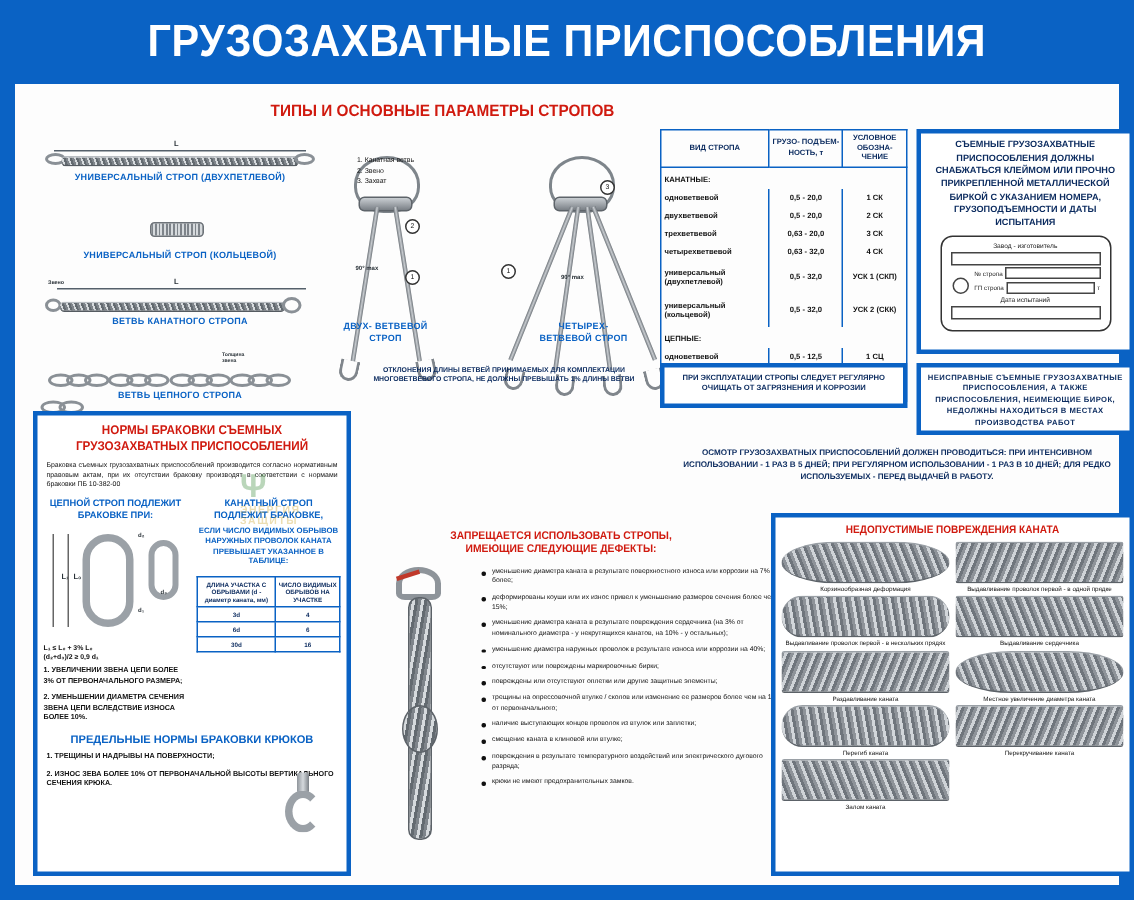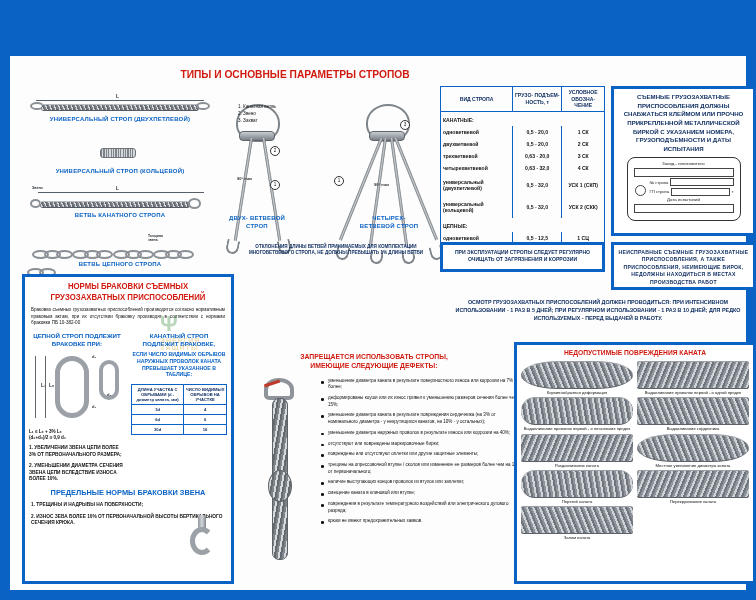--- a/index.html
+++ b/index.html
@@ -115,20 +115,23 @@
   .hookshape{position:absolute;width:9px;height:12px;border:2.4px solid #80868c;border-top:none;border-radius:0 0 50% 50%;}
   .ringtop{position:absolute;border:2.6px solid #7e858b;border-radius:50% 50% 45% 45%;}
   .callout{position:absolute;width:8px;height:8px;border:1px solid #333;border-radius:50%;font-size:4.6px;text-align:center;line-height:7px;color:#111;background:#fff;}
   .legendtxt{position:absolute;font-size:4.6px;color:#111;line-height:1.5;}
 </style>
 </head>
 <body>
 
 <div class="poster">
 
+  <div class="header">
+    <h1>ГРУЗОЗАХВАТНЫЕ ПРИСПОСОБЛЕНИЯ</h1>
+  </div>
 
   <div class="board">
 
     <div id="sec-types-title" class="redttl">ТИПЫ И ОСНОВНЫЕ ПАРАМЕТРЫ СТРОПОВ</div>
 
     <div id="diagrams">
 
       <div class="sl-wrap" style="left:8px;top:14px;width:180px;">
         <div class="dimline" style="left:6px;top:0px;width:168px;"></div>
         <div class="dimlabel" style="left:86px;top:-7px;">L</div>
@@ -379,21 +382,21 @@
                 </tr>
                 <tr>
                   <td>30d</td>
                   <td>16</td>
                 </tr>
               </tbody>
           </table>
         </div>
       </div>
 
-      <div class="bluettl" id="hooks-ttl" style="margin-top:6px;padding:0 4px;">ПРЕДЕЛЬНЫЕ НОРМЫ БРАКОВКИ ЗВЕНА</div>
+      <div class="bluettl" id="hooks-ttl" style="margin-top:6px;padding:0 4px;">ПРЕДЕЛЬНЫЕ НОРМЫ БРАКОВКИ КРЮКОВ</div>
       <div style="padding:5px 6px 0;">
         <div class="numitem">1. ТРЕЩИНЫ И НАДРЫВЫ НА ПОВЕРХНОСТИ;</div>
         <div class="numitem" style="margin-top:5px;">2. ИЗНОС ЗЕВА БОЛЕЕ 10% ОТ ПЕРВОНАЧАЛЬНОЙ ВЫСОТЫ ВЕРТИКАЛЬНОГО СЕЧЕНИЯ КРЮКА.</div>
       </div>
 
       <div style="position:absolute;right:14px;bottom:22px;width:30px;height:44px;">
         <div style="position:absolute;left:11px;top:0;width:8px;height:14px;background:linear-gradient(90deg,#8f959b,#d5d9dd,#7c8288);border-radius:2px;"></div>
         <div style="position:absolute;left:3px;top:12px;width:24px;height:28px;border:5px solid #9ba1a7;border-radius:50%;border-top-color:#9ba1a7;border-right-color:transparent;box-sizing:border-box;"></div>
       </div>
     </div>

